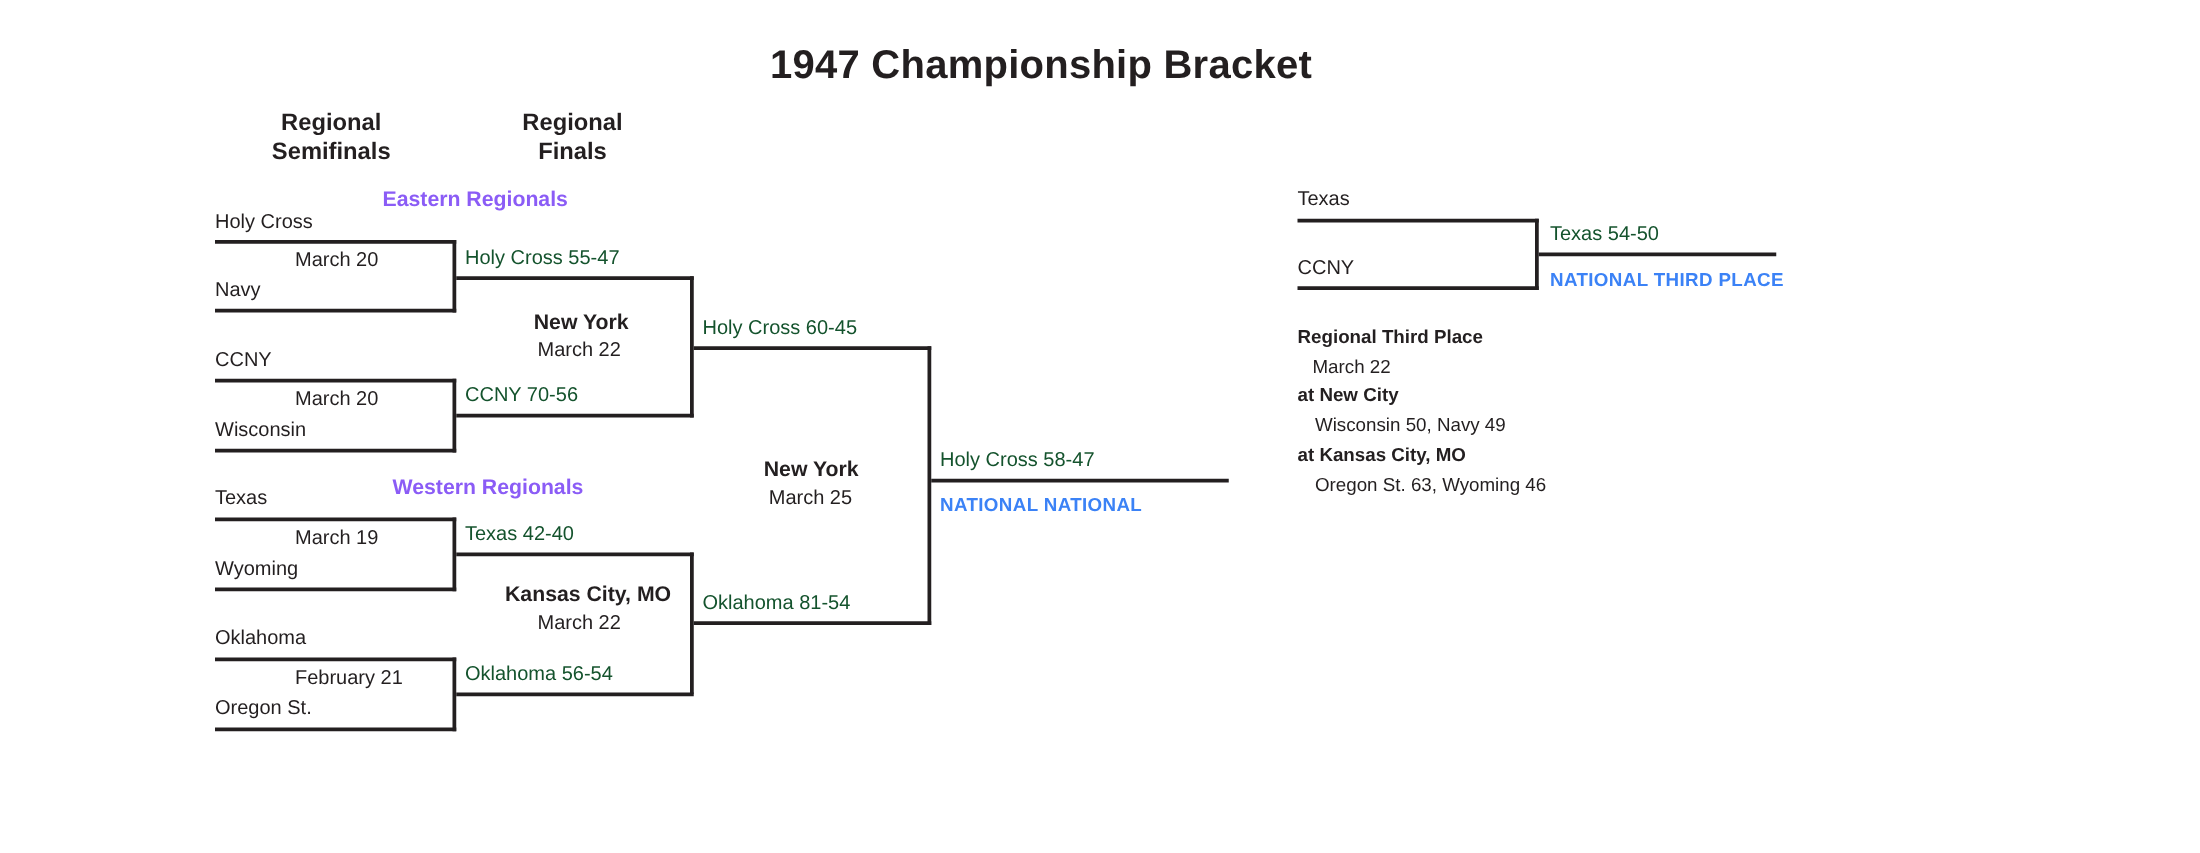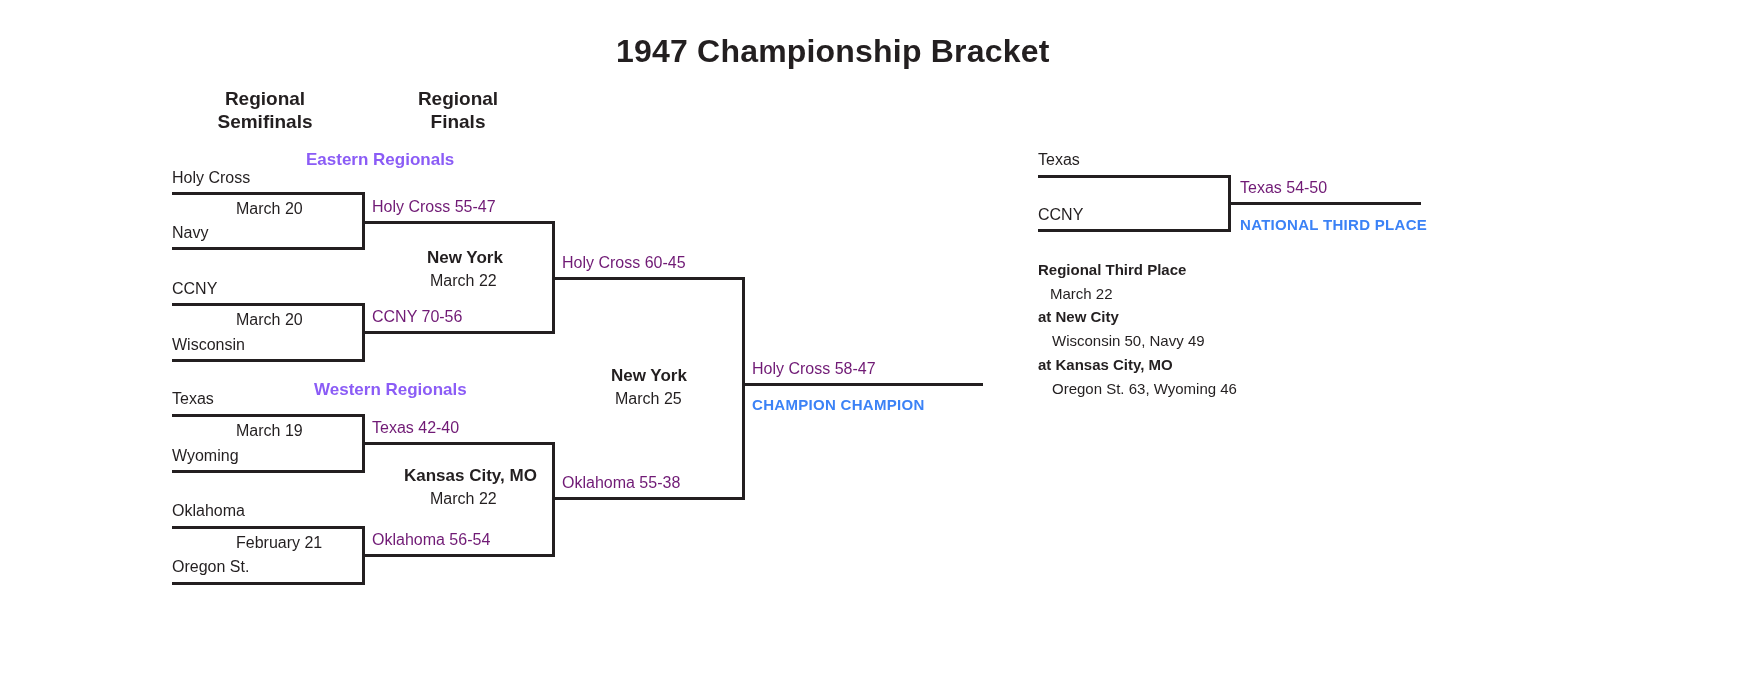--- a/index.html
+++ b/index.html
@@ -19,21 +19,21 @@
     font-size:32px;font-weight:bold;letter-spacing:.2px;
     color:#231f20;
   }
   .colhead{
     font-size:19px;font-weight:bold;line-height:23px;
     text-align:center;color:#231f20;
   }
   .region-label{font-size:17px;font-weight:bold;color:#8b5cf6;}
   .team{font-size:16px;color:#231f20;}
   .date{font-size:16px;color:#231f20;}
-  .score{font-size:16px;color:#701a75;}
+  .score{font-size:16px;color:#14532d;}
   .site{font-size:17px;font-weight:bold;color:#231f20;}
   .caps{font-size:15px;font-weight:bold;letter-spacing:.3px;color:#3b82f6;}
   .note-h{font-size:15px;font-weight:bold;color:#231f20;}
   .note-s{font-size:15px;color:#231f20;}
 
   
   .hline{position:absolute;background:#231f20;height:3px;}
   .vline{position:absolute;background:#231f20;width:3px;}
 </style>
 </head>
@@ -102,30 +102,30 @@
   <div class="hline" style="left:172px;top:582px;width:193px;"></div>
   <div class="vline" style="left:362px;top:526px;height:59px;"></div>
 
   <div class="abs score" style="left:372px;top:531px;">Oklahoma 56-54</div>
   <div class="hline" style="left:365px;top:554px;width:190px;"></div>
 
   <div class="vline" style="left:552px;top:442px;height:113px;"></div>
   <div class="abs site" style="left:404px;top:466px;">Kansas City, MO</div>
   <div class="abs date" style="left:430px;top:490px;">March 22</div>
 
-  <div class="abs score" style="left:562px;top:474px;">Oklahoma 55-38</div>
+  <div class="abs score" style="left:562px;top:474px;">Oklahoma 81-54</div>
   <div class="hline" style="left:555px;top:497px;width:190px;"></div>
 
   <div class="vline" style="left:742px;top:277px;height:223px;"></div>
   <div class="abs site" style="left:611px;top:366px;">New York</div>
   <div class="abs date" style="left:615px;top:390px;">March 25</div>
 
   <div class="abs score" style="left:752px;top:360px;">Holy Cross 58-47</div>
   <div class="hline" style="left:745px;top:383px;width:238px;"></div>
-  <div class="abs caps" style="left:752px;top:396px;">CHAMPION CHAMPION</div>
+  <div class="abs caps" style="left:752px;top:396px;">NATIONAL NATIONAL</div>
 
   <div class="abs team" style="left:1038px;top:151px;">Texas</div>
   <div class="hline" style="left:1038px;top:175px;width:193px;"></div>
   <div class="abs team" style="left:1038px;top:206px;">CCNY</div>
   <div class="hline" style="left:1038px;top:229px;width:193px;"></div>
   <div class="vline" style="left:1228px;top:175px;height:57px;"></div>
 
   <div class="abs score" style="left:1240px;top:179px;">Texas 54-50</div>
   <div class="hline" style="left:1231px;top:202px;width:190px;"></div>
   <div class="abs caps" style="left:1240px;top:216px;">NATIONAL THIRD PLACE</div>

